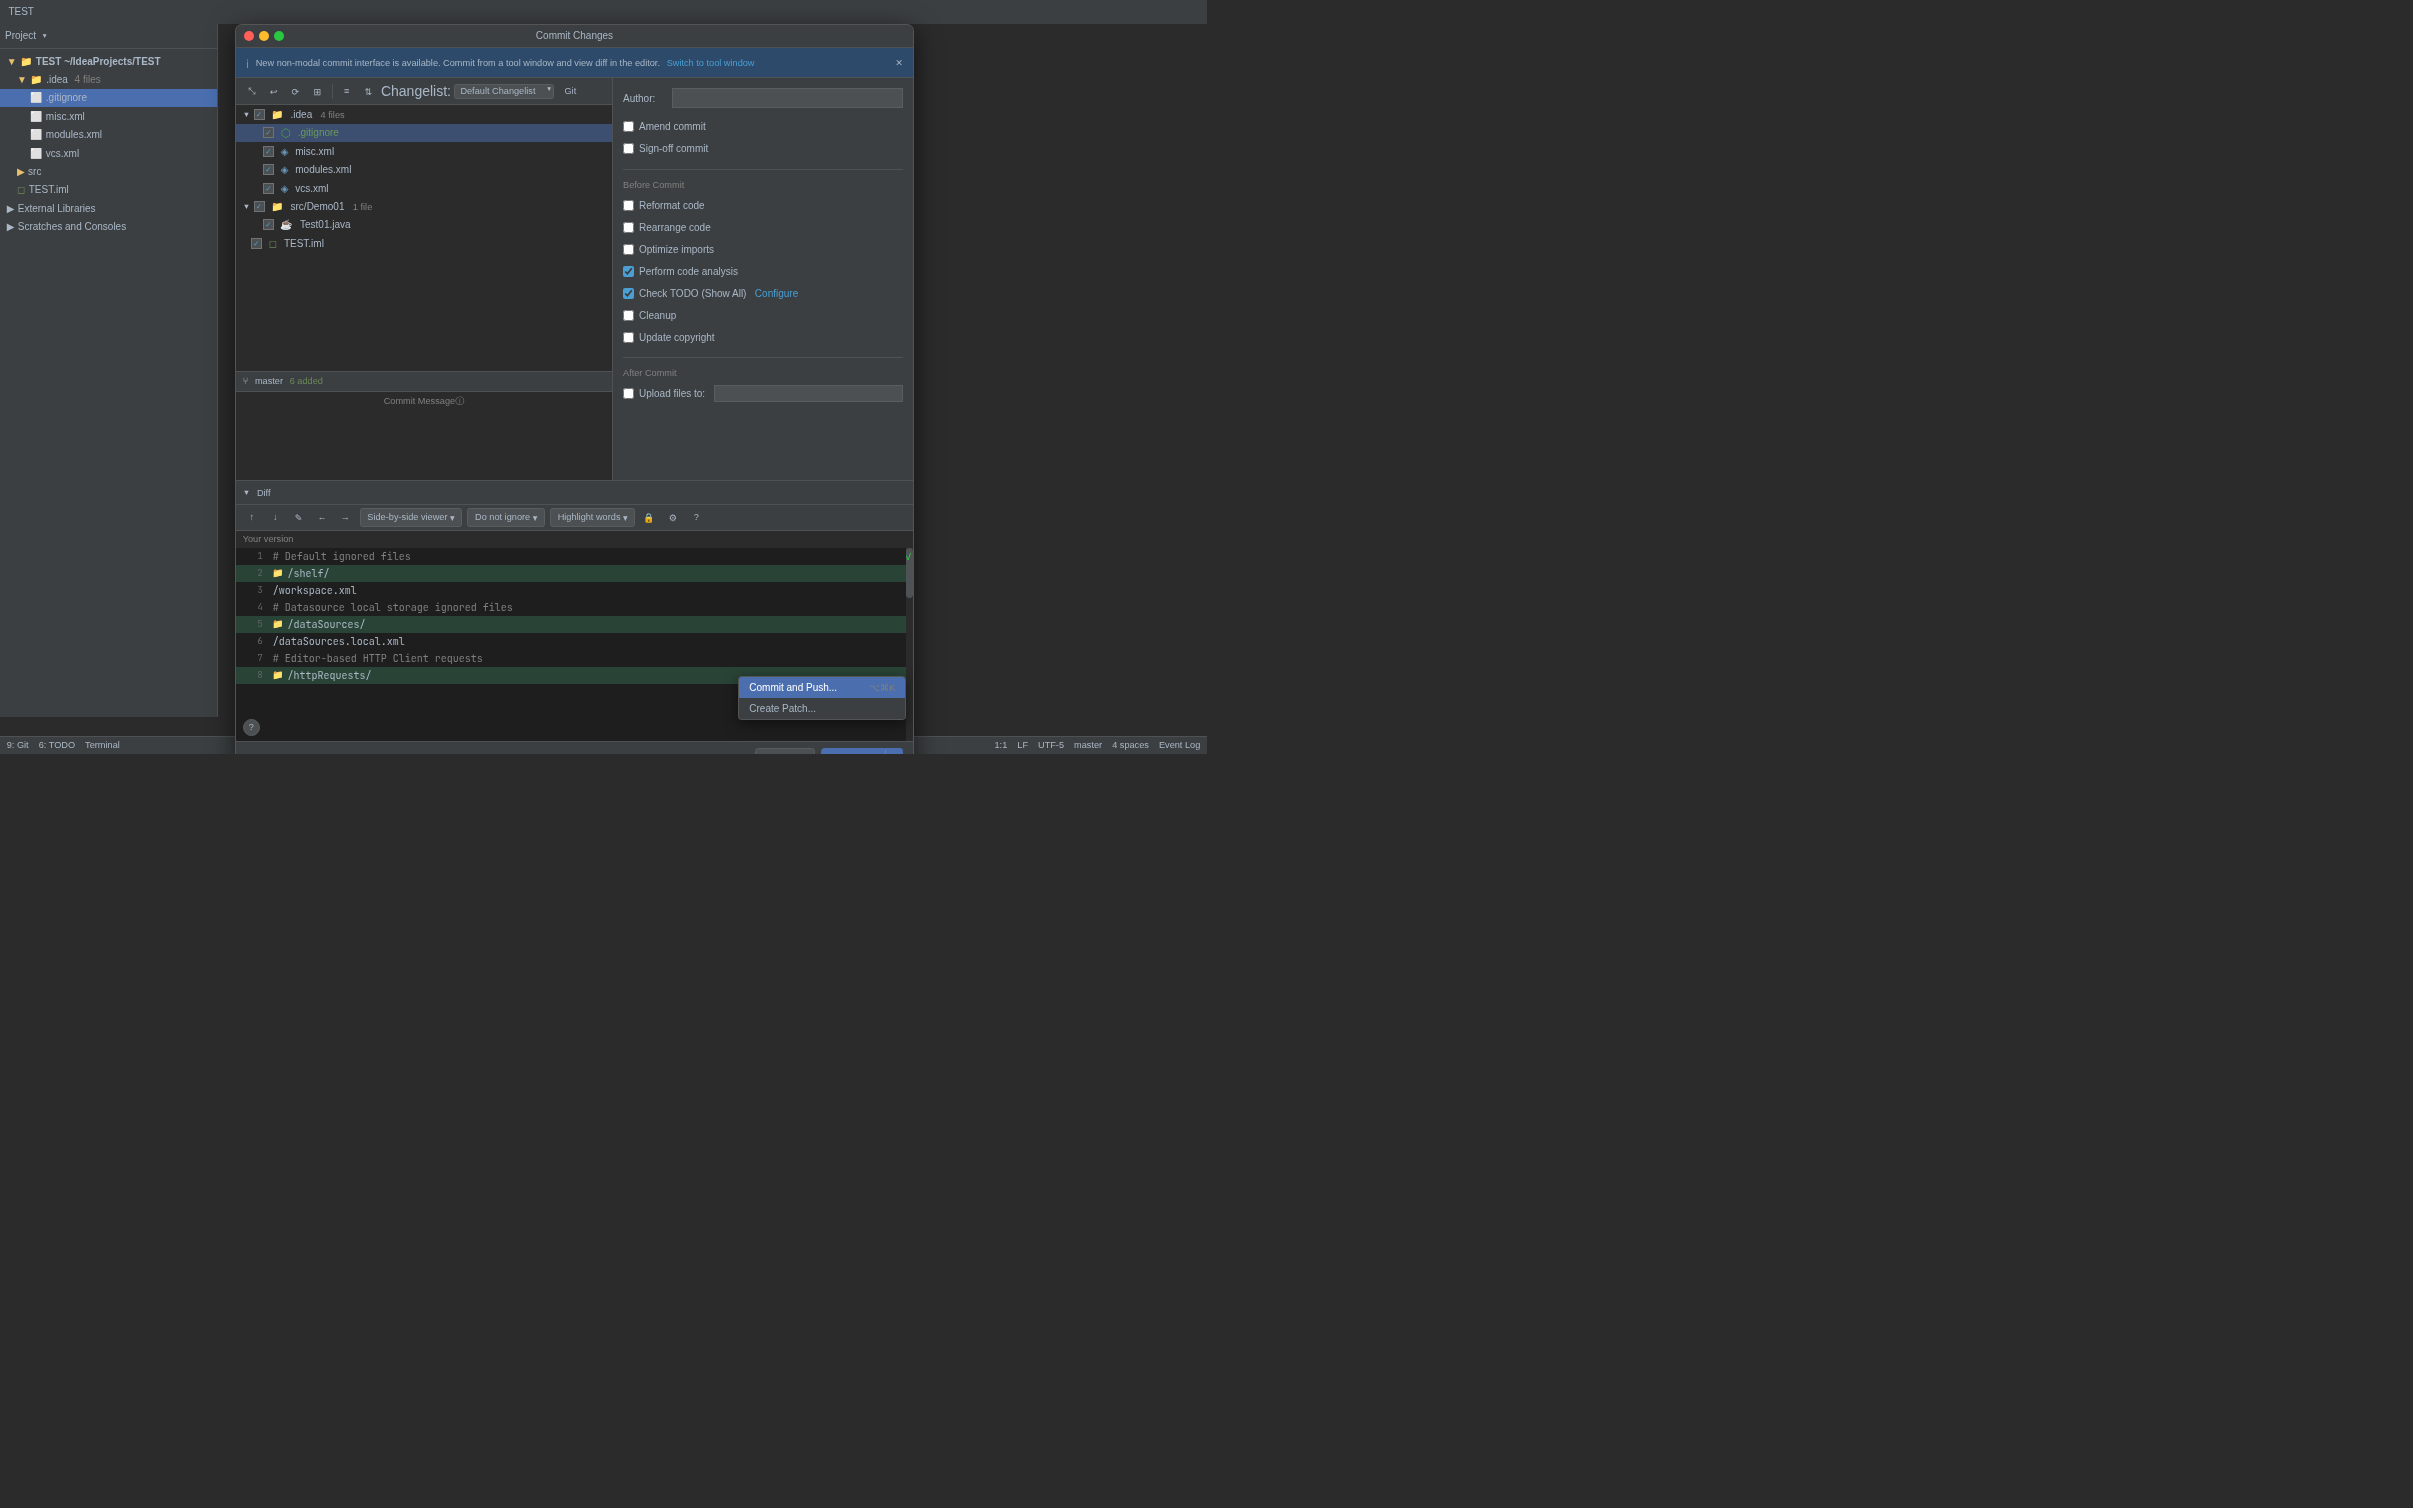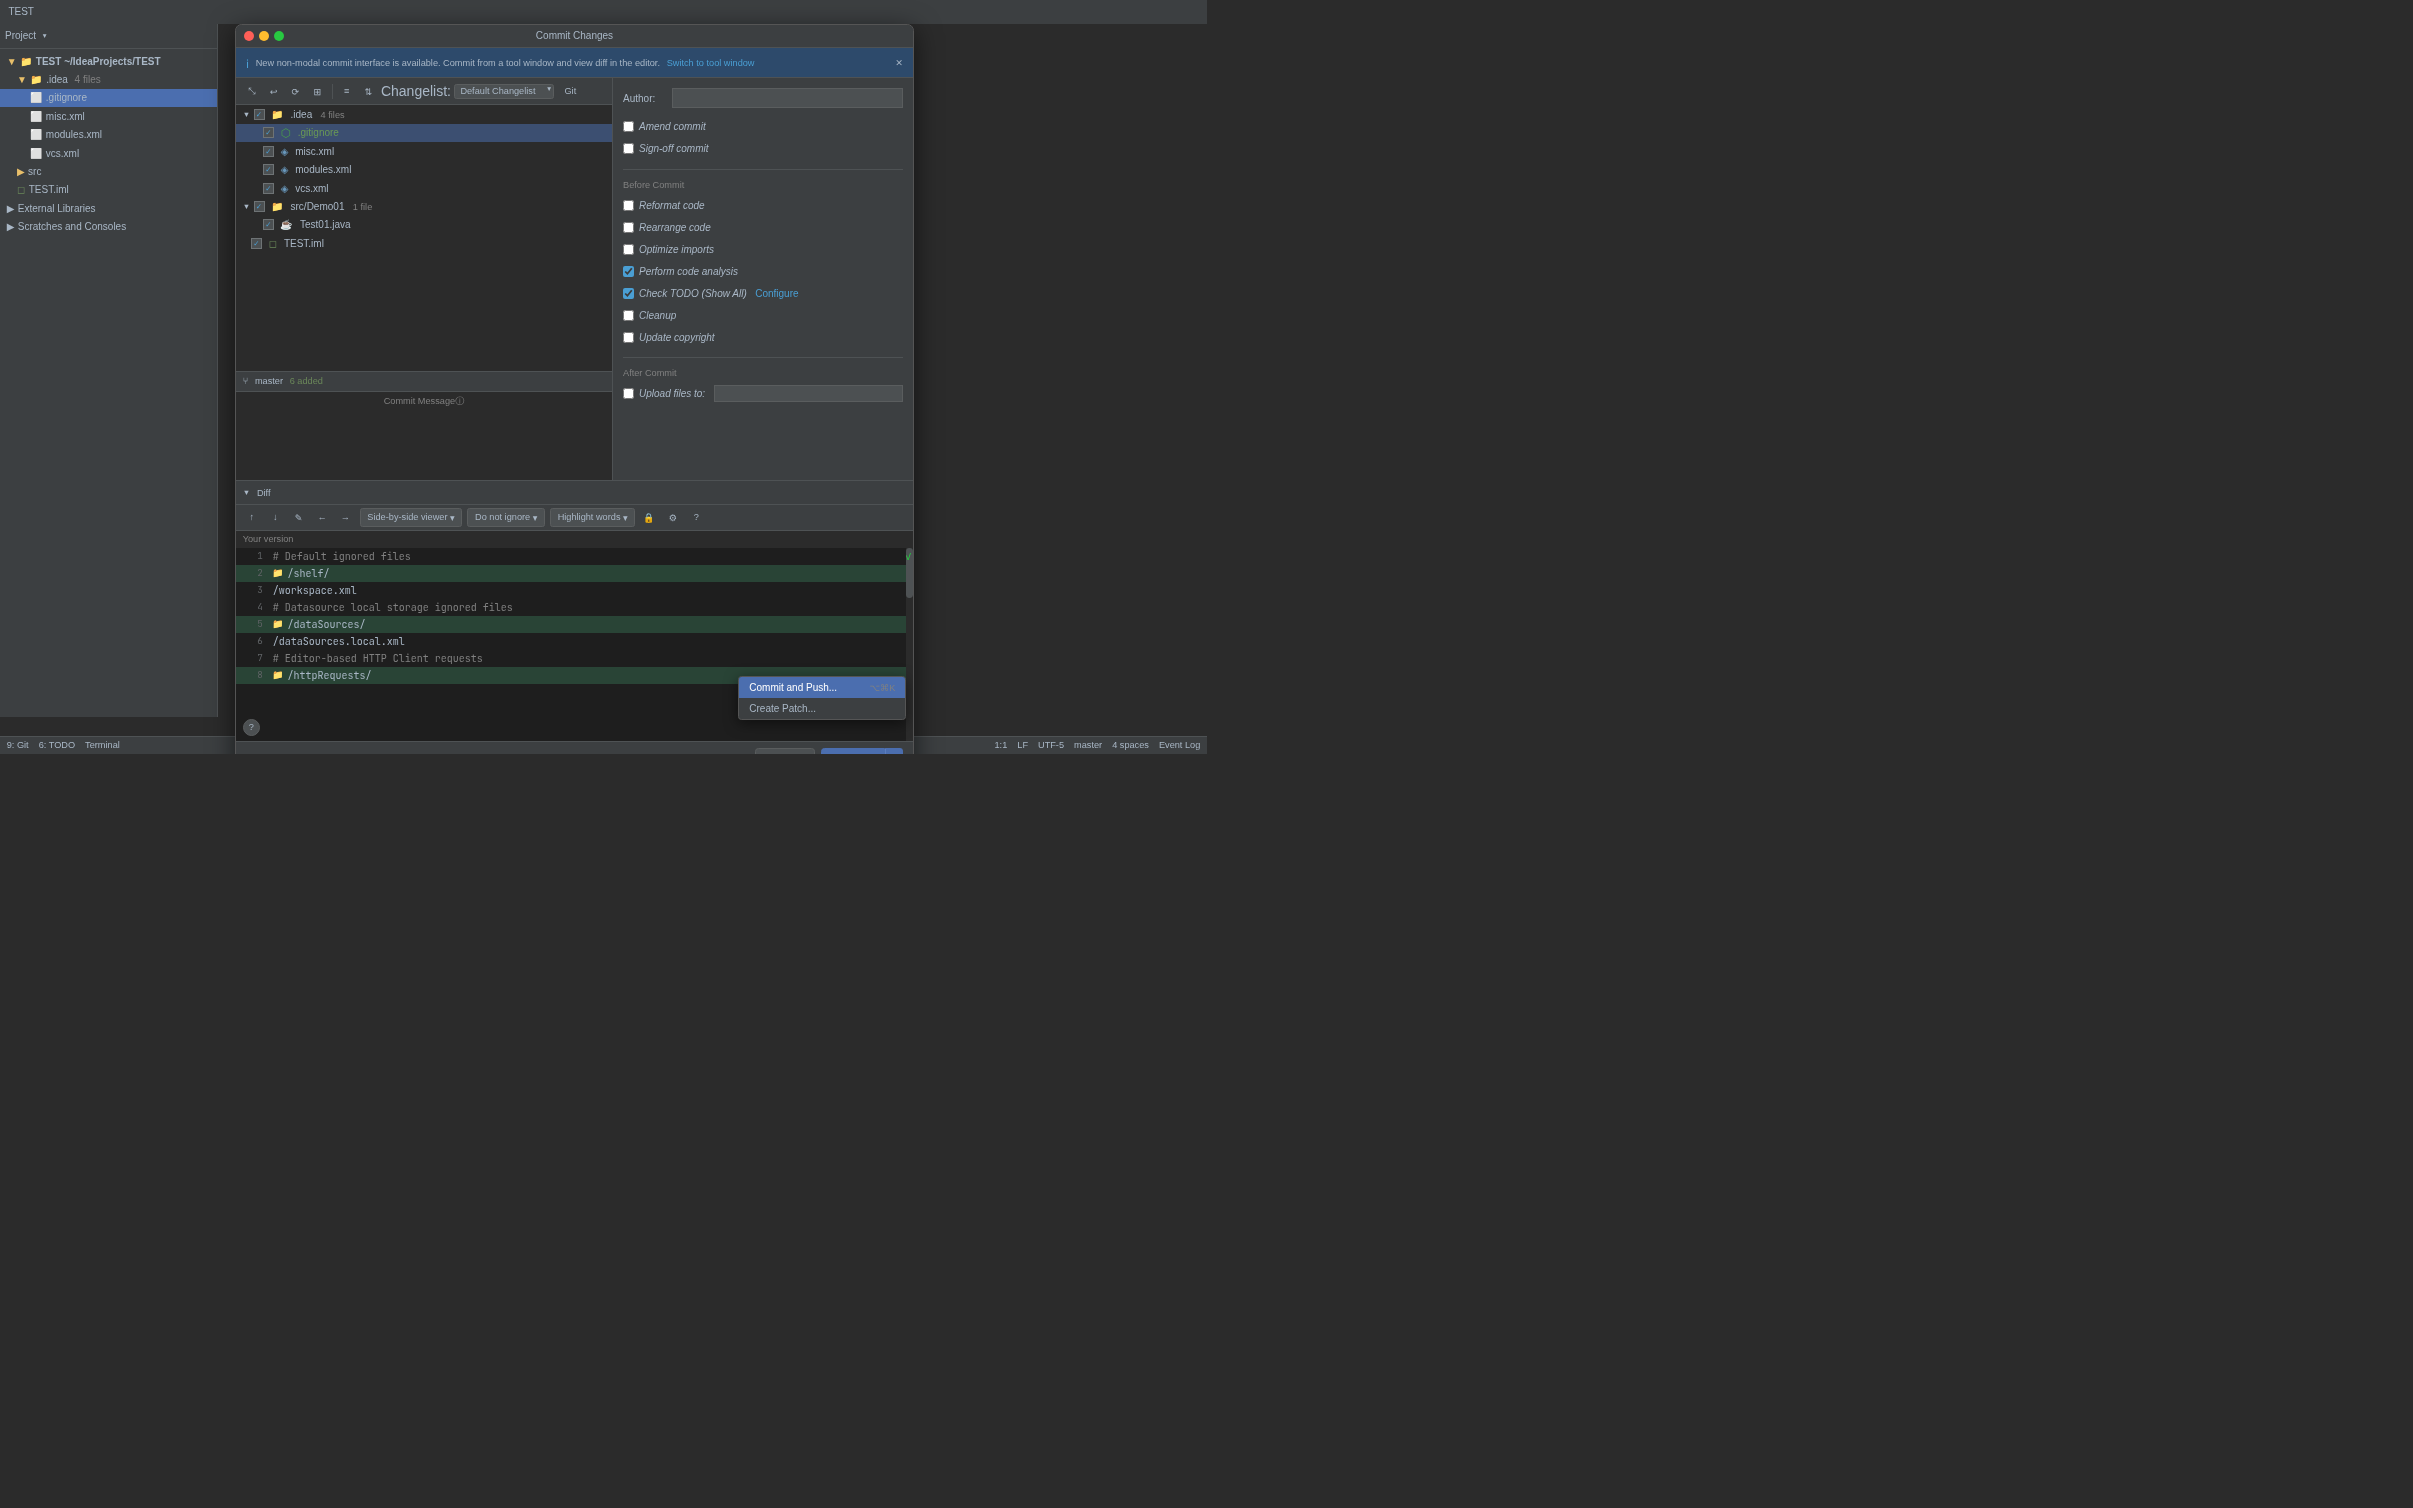--- a/index.html
+++ b/index.html
@@ -333,21 +333,20 @@
       height: 17px;
     }
     .checkbox-row input[type=checkbox] {
       width: 11px;
       height: 11px;
       accent-color: #4a9fd4;
     }
     .checkbox-label {
       font-size: 10px;
       color: #a9b7c6;
-      font-style: italic;
     }
     .checkbox-link {
       color: #4a9fd4;
       font-size: 10px;
       text-decoration: none;
       margin-left: 3.4px;
     }
 
     .section-divider {
       height: 0.8px;

